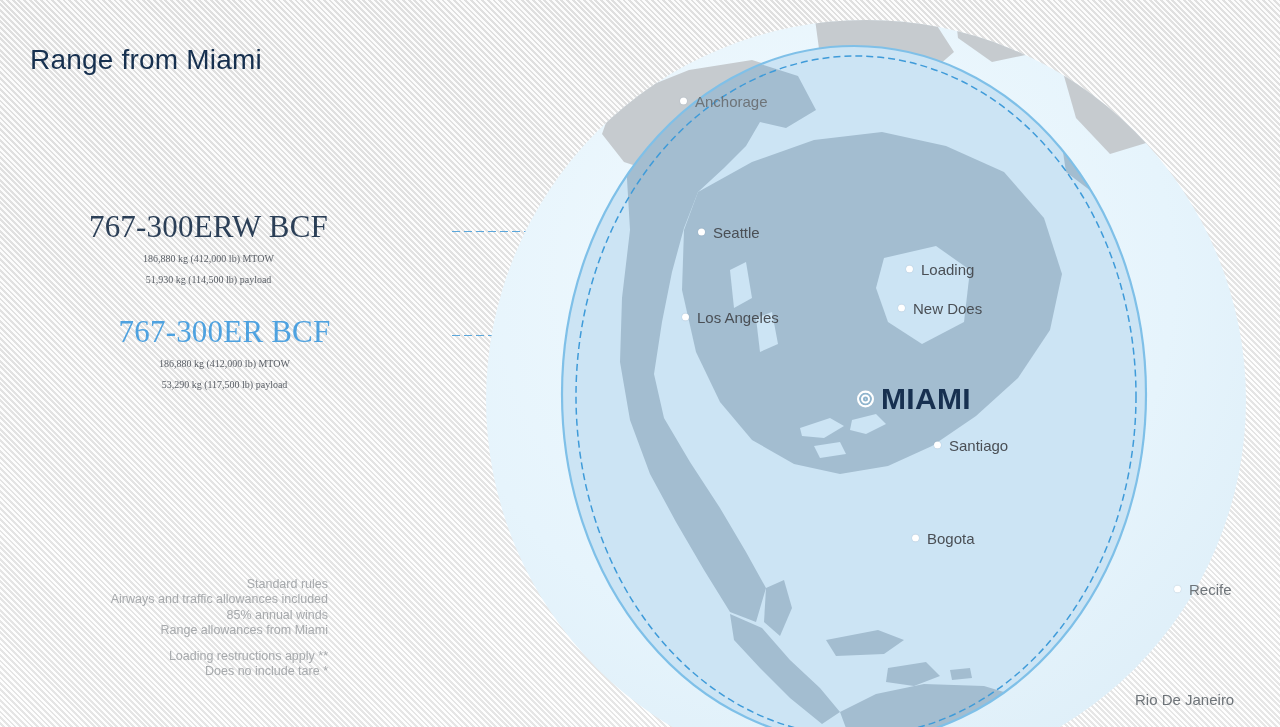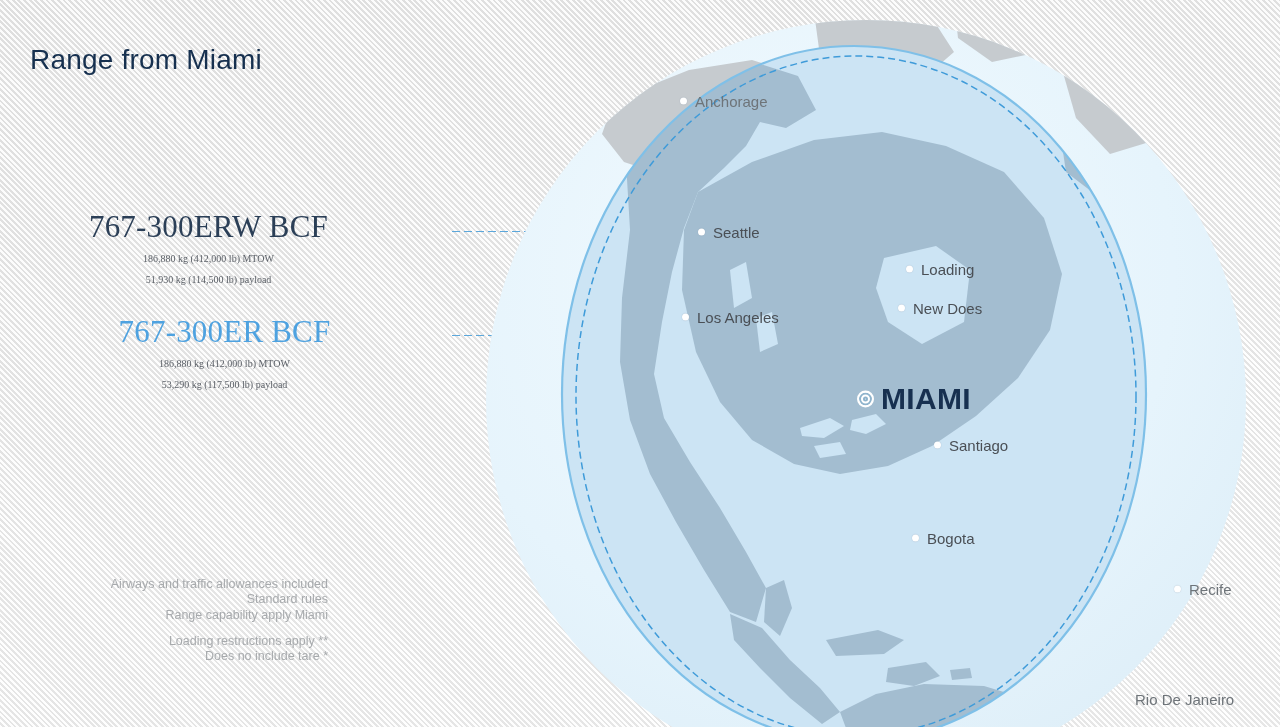--- a/index.html
+++ b/index.html
@@ -120,23 +120,24 @@
   <div class="leader" id="leader-a">
     <div class="dots"></div>
     <div class="cap"></div>
   </div>
   <div class="leader" id="leader-b">
     <div class="dots"></div>
     <div class="cap"></div>
   </div>
 
   <div id="notes">
+    <div class="line">Standard rules</div>
     <div class="line">Airways and traffic allowances included</div>
-    <div class="line">Standard rules</div>
-    <div class="line">Range capability apply Miami</div>
+    <div class="line">85% annual winds</div>
+    <div class="line">Range allowances from Miami</div>
     <div class="gap"></div>
     <div class="line">Loading restructions apply **</div>
     <div class="line">Does no include tare *</div>
   </div>
 
   <div id="globe-wrap">
     <svg id="globe-svg" viewBox="0 0 790 705">
       <defs>
 
         <clipPath id="clipGlobe">

